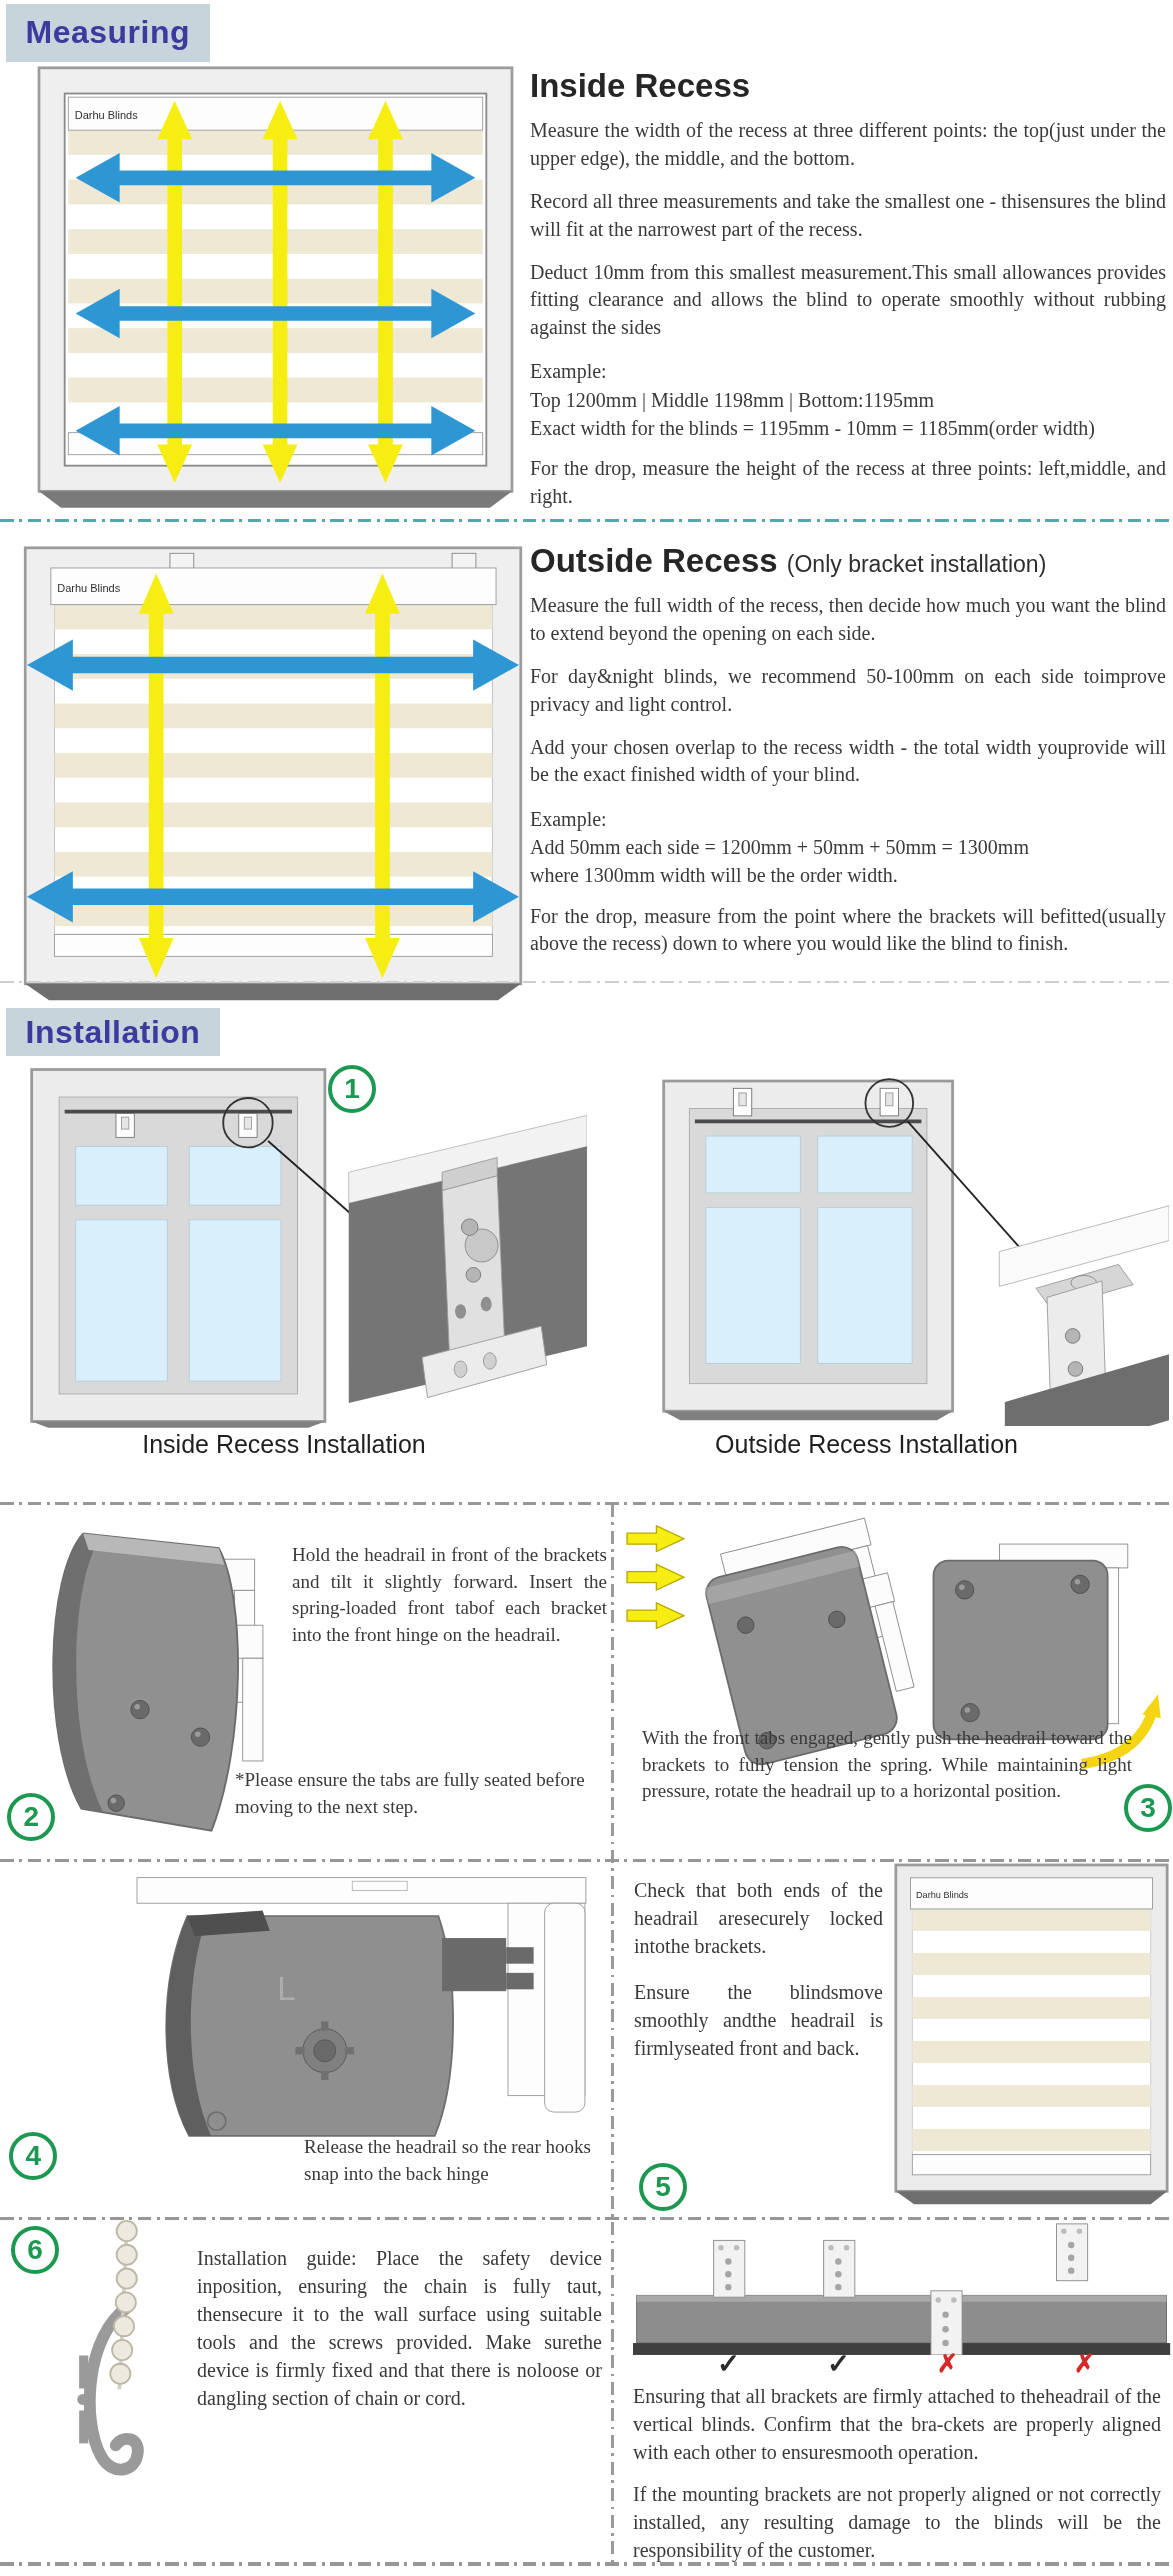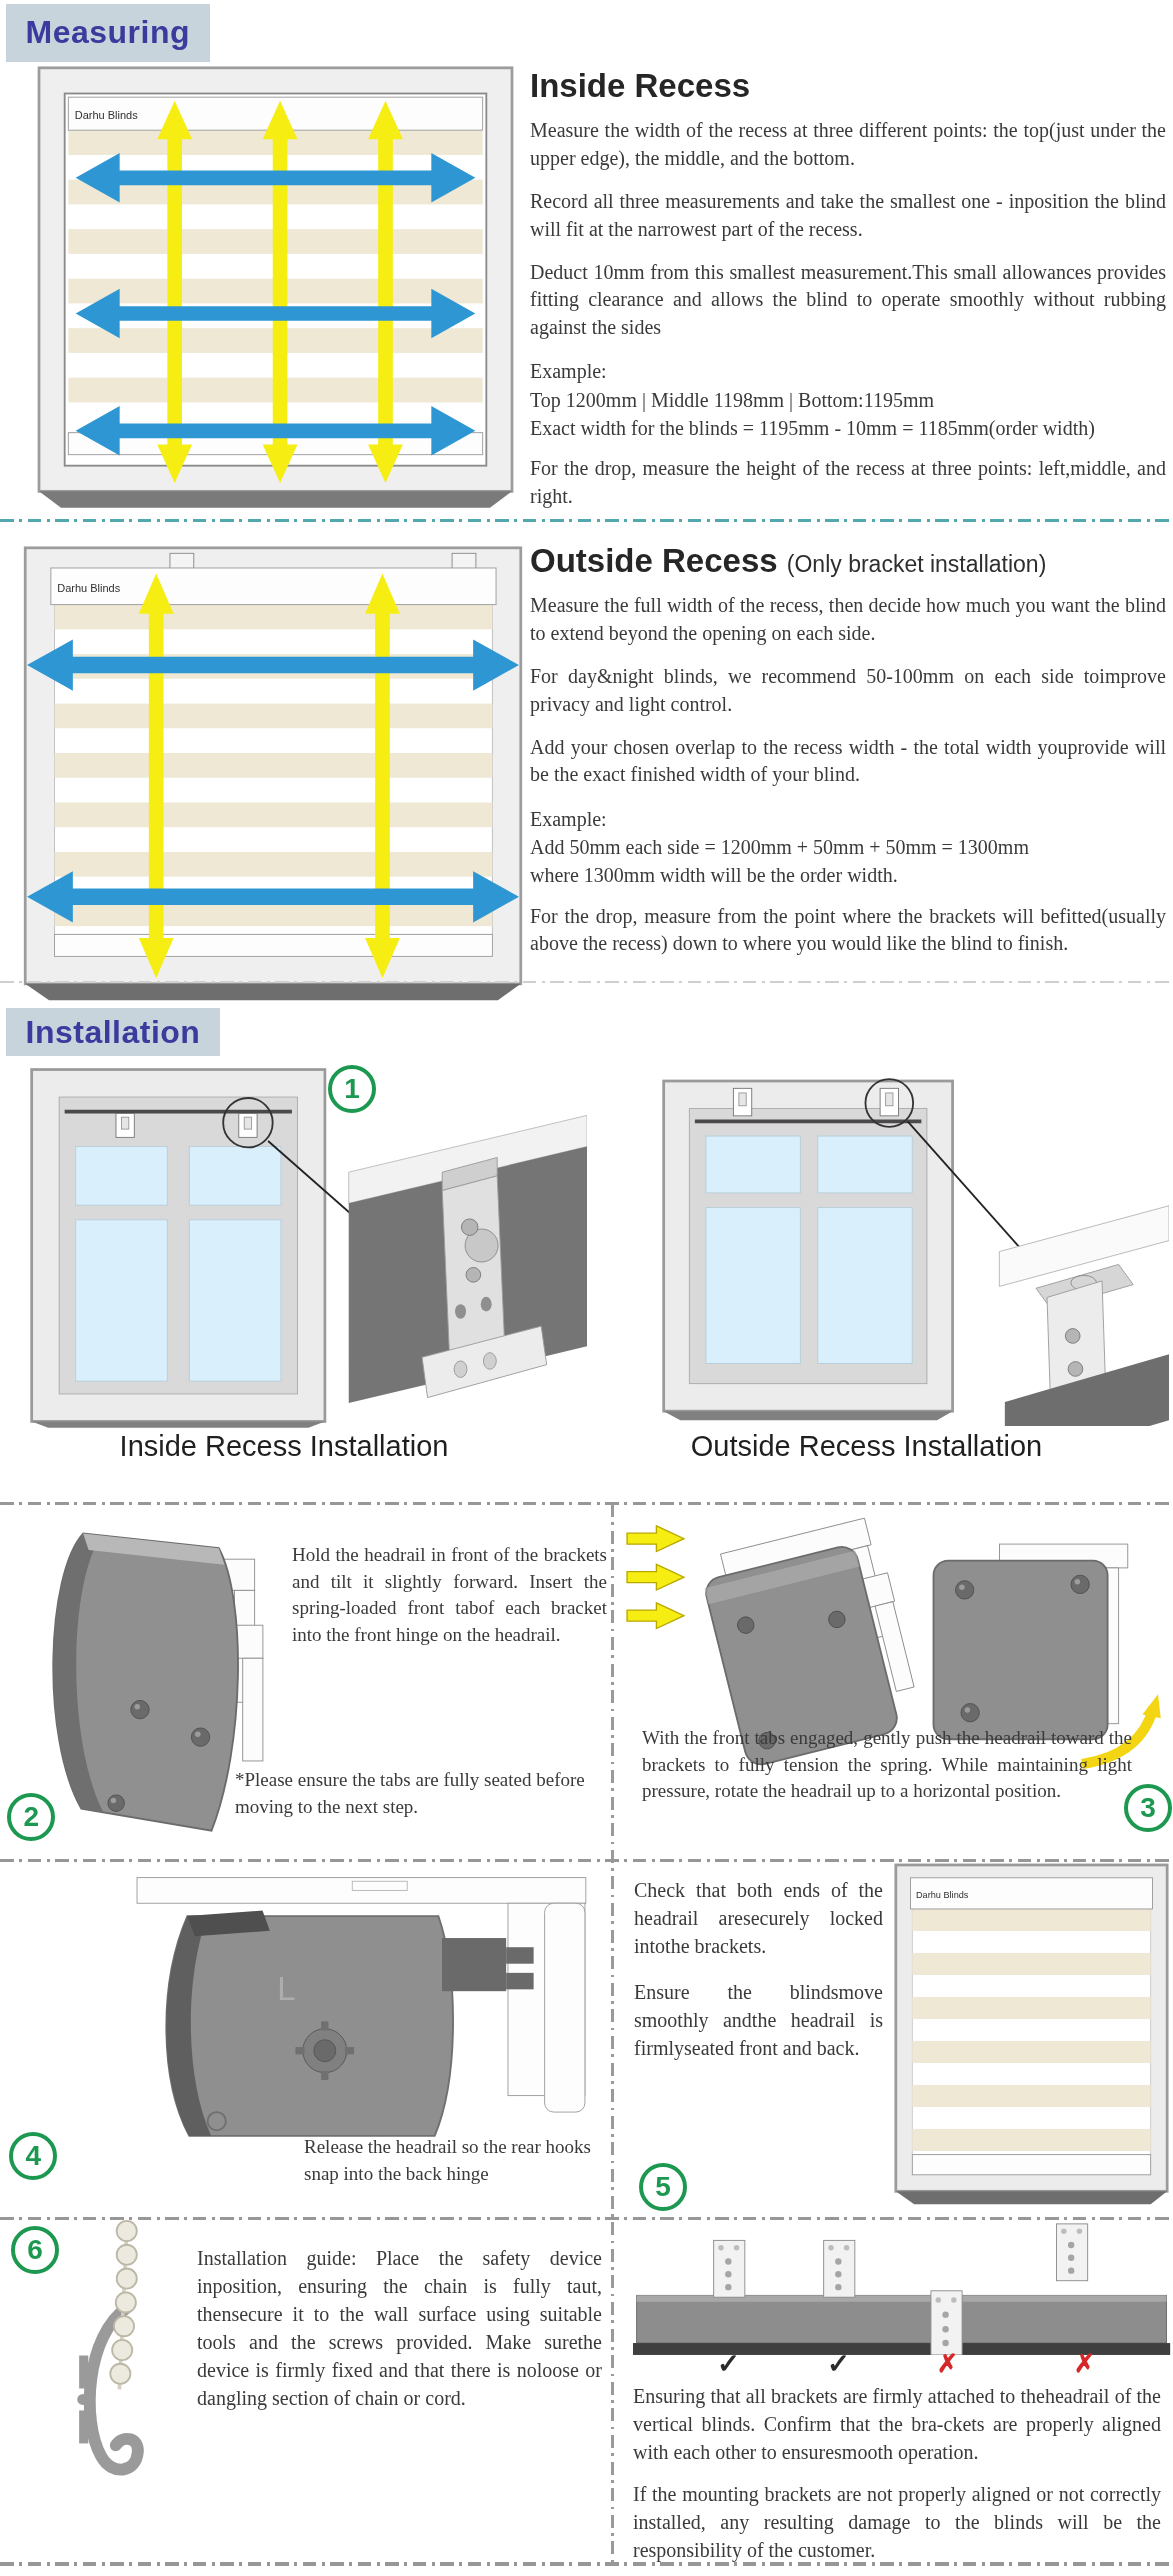--- a/index.html
+++ b/index.html
@@ -27,21 +27,21 @@
   .teal{background:repeating-linear-gradient(90deg,#52a8ac 0 13.8px,transparent 13.8px 19px,#52a8ac 19px 22px,transparent 22px 27.5px);}
   .gray{background:repeating-linear-gradient(90deg,#979797 0 13.8px,transparent 13.8px 19px,#979797 19px 22px,transparent 22px 27.5px);}
   .graylight{background:repeating-linear-gradient(90deg,#cfcfcf 0 13.8px,transparent 13.8px 19px,#cfcfcf 19px 22px,transparent 22px 27.5px);}
   .vdiv{width:2.8px;background:repeating-linear-gradient(180deg,#9a9a9a 0 13px,transparent 13px 18.3px,#9a9a9a 18.3px 21px,transparent 21px 26.6px);}
 
   
   .badge{width:48px;height:48px;border:4.6px solid #1d9850;border-radius:50%;background:#fff;
          color:#1d9850;font-family:"Liberation Sans",sans-serif;font-weight:bold;font-size:28px;
          display:flex;align-items:center;justify-content:center;box-sizing:border-box;}
 
-  .caption{font-family:"Liberation Sans",sans-serif;font-size:29px;color:#1f1f1f;text-align:center;}
+  .caption{font-family:"Liberation Sans",sans-serif;font-size:25px;color:#1f1f1f;text-align:center;}
 
   .mark{font-size:27.5px;font-weight:bold;}
   .mark.ok{color:#2b2b2b;}
   .mark.bad{color:#d62828;font-size:25px;}
 
   svg{display:block;}
 </style>
 </head>
 <body>
 
@@ -78,21 +78,21 @@
       <polygon points="42,122 90,95 90,114 430,114 430,95 478,122 430,149 430,130 90,130 90,149"></polygon>
       <polygon points="42,270 90,243 90,262 430,262 430,243 478,270 430,297 430,278 90,278 90,297"></polygon>
       <polygon points="42,398 90,371 90,390 430,390 430,371 478,398 430,425 430,406 90,406 90,425"></polygon>
     </g>
   </svg>
 
   
   <div class="abs col" style="left:530px;top:68px;width:636px;">
     <div class="h2">Inside Recess</div>
     <p class="p">Measure the width of the recess at three different points: the top(just under the upper edge), the middle, and the bottom.</p>
-    <p class="p">Record all three measurements and take the smallest one - inposition the blind will fit at the narrowest part of the recess.</p>
+    <p class="p">Record all three measurements and take the smallest one - thisensures the blind will fit at the narrowest part of the recess.</p>
     <p class="p">Deduct 10mm from this smallest measurement.This small allowances provides fitting clearance and allows the blind to operate smoothly without rubbing against the sides</p>
     <div class="ex">
       <div>Example:</div>
       <div>Top 1200mm | Middle 1198mm | Bottom:1195mm</div>
       <div>Exact width for the blinds = 1195mm - 10mm = 1185mm(order width)</div>
     </div>
     <p class="p" style="margin-top:13px;">For the drop, measure the height of the recess at three points: left,middle, and right.</p>
   </div>
 
   <div class="abs hdiv teal" style="top:519px;"></div>

